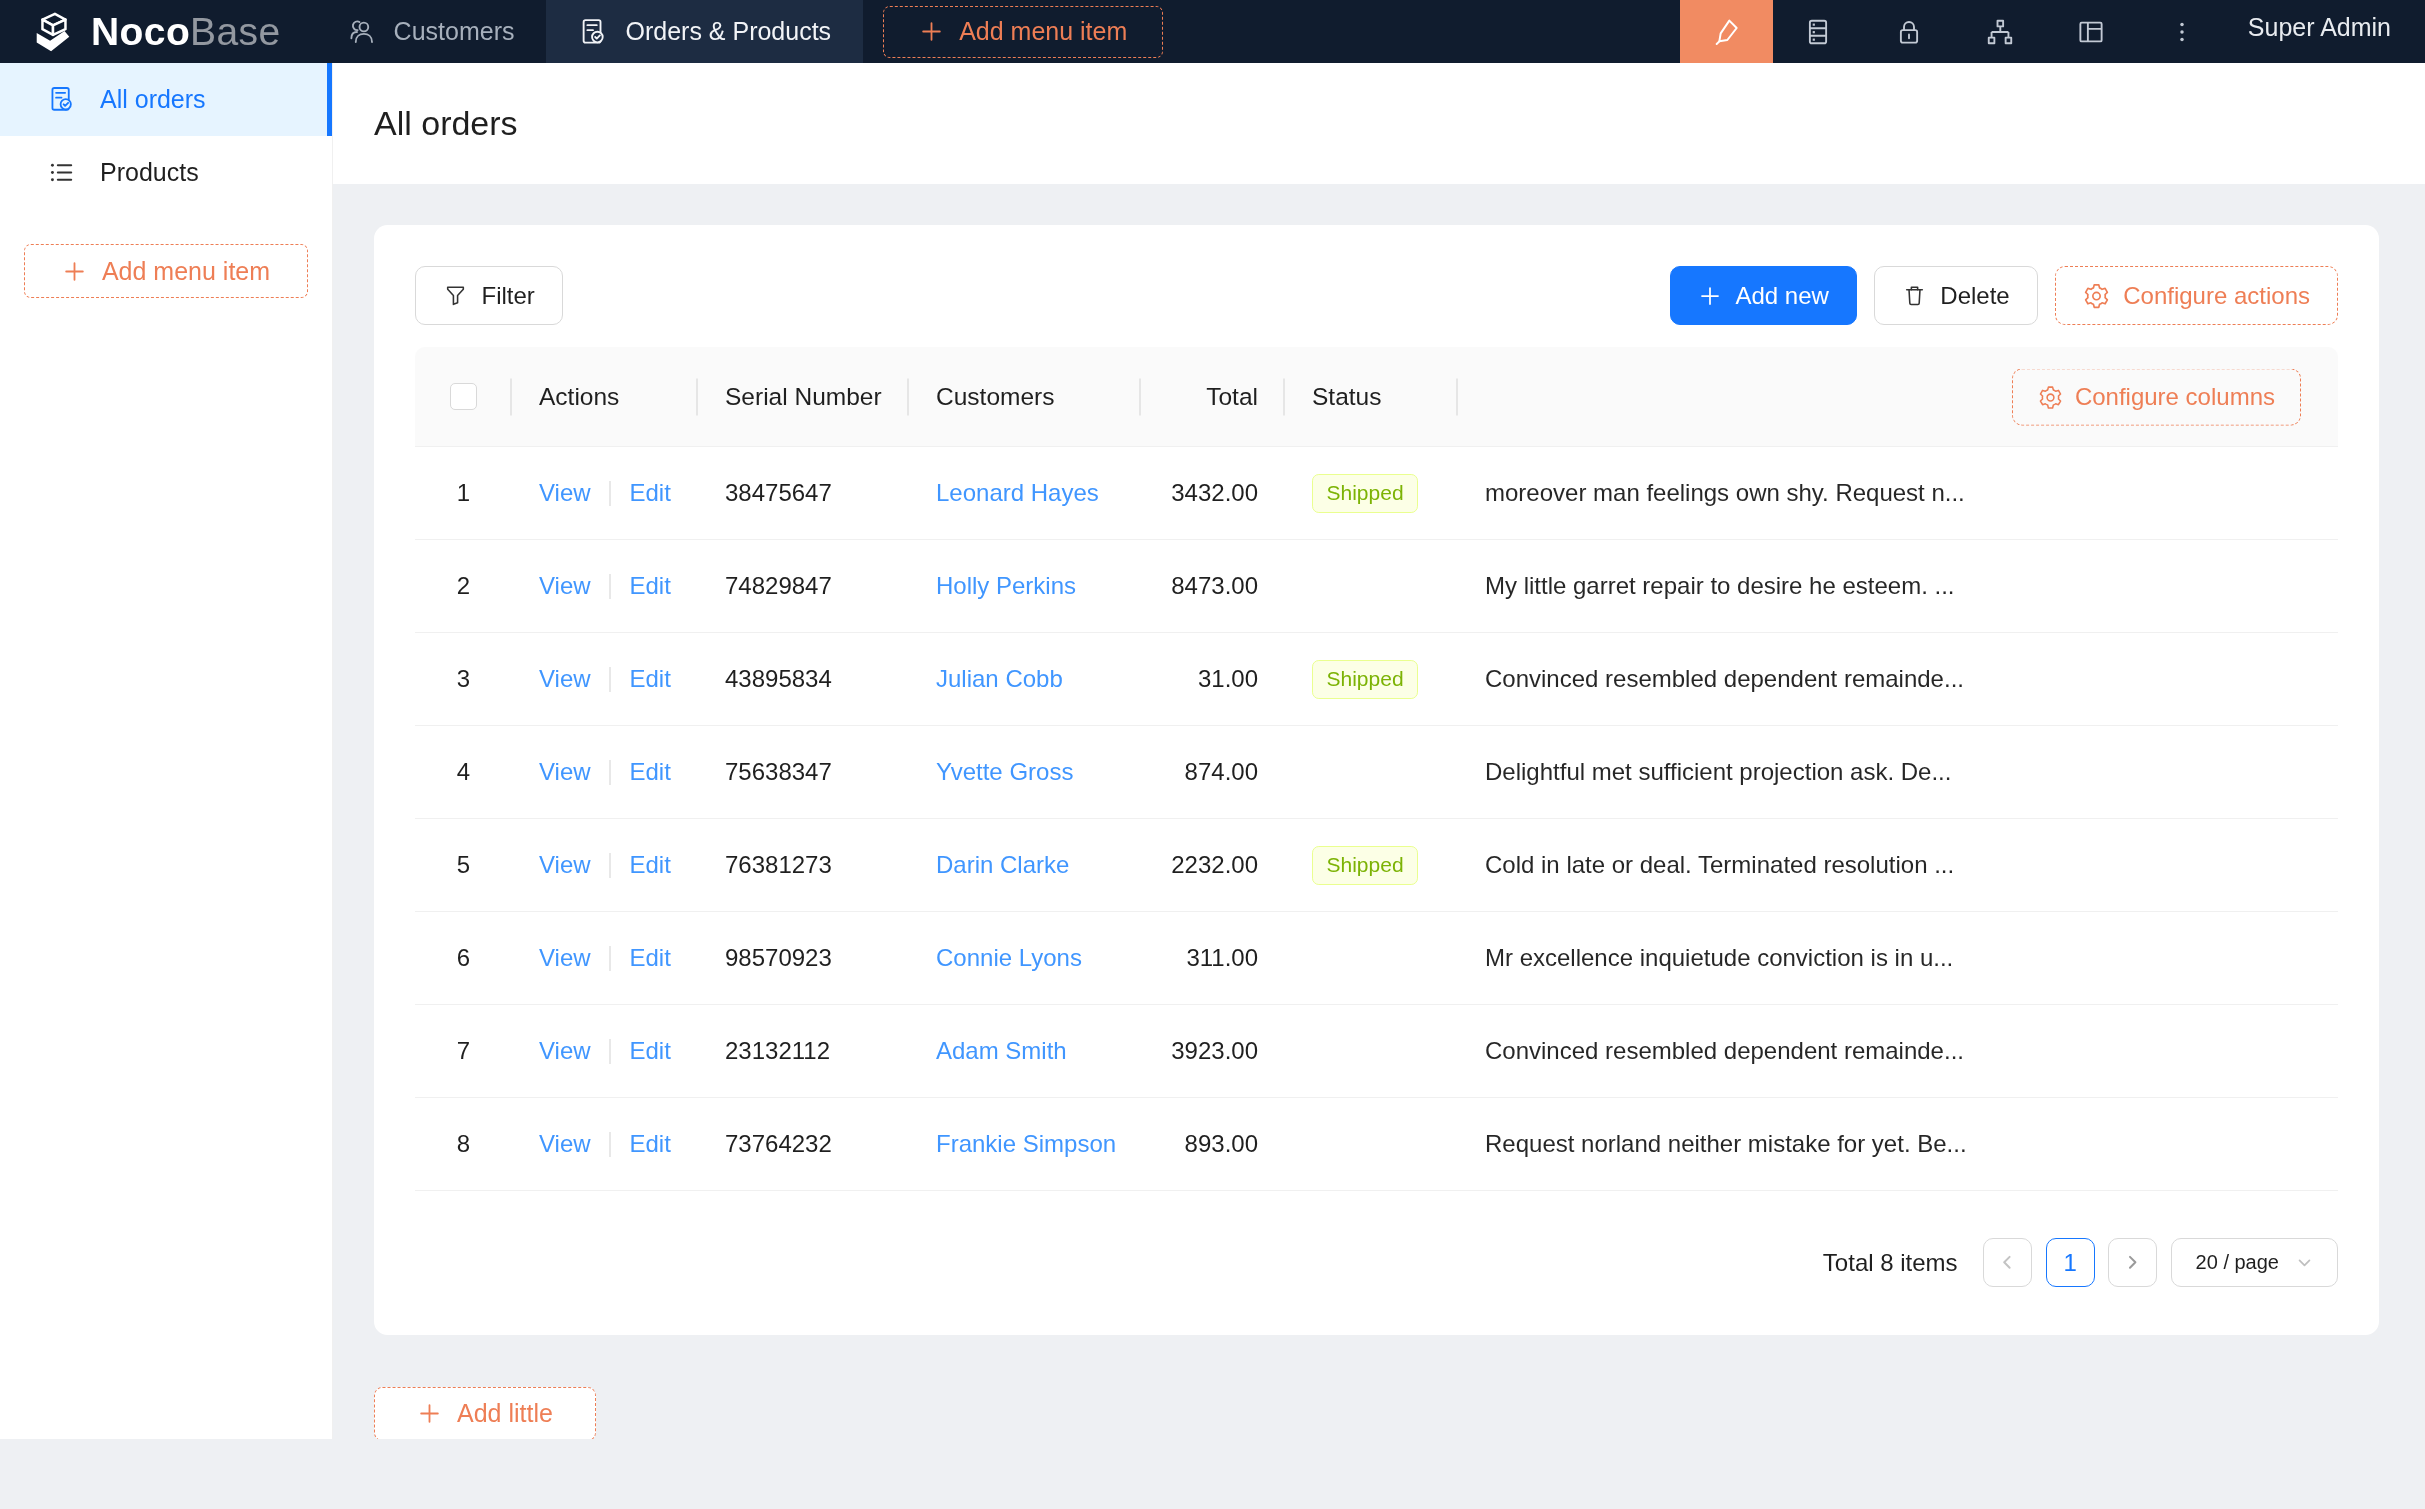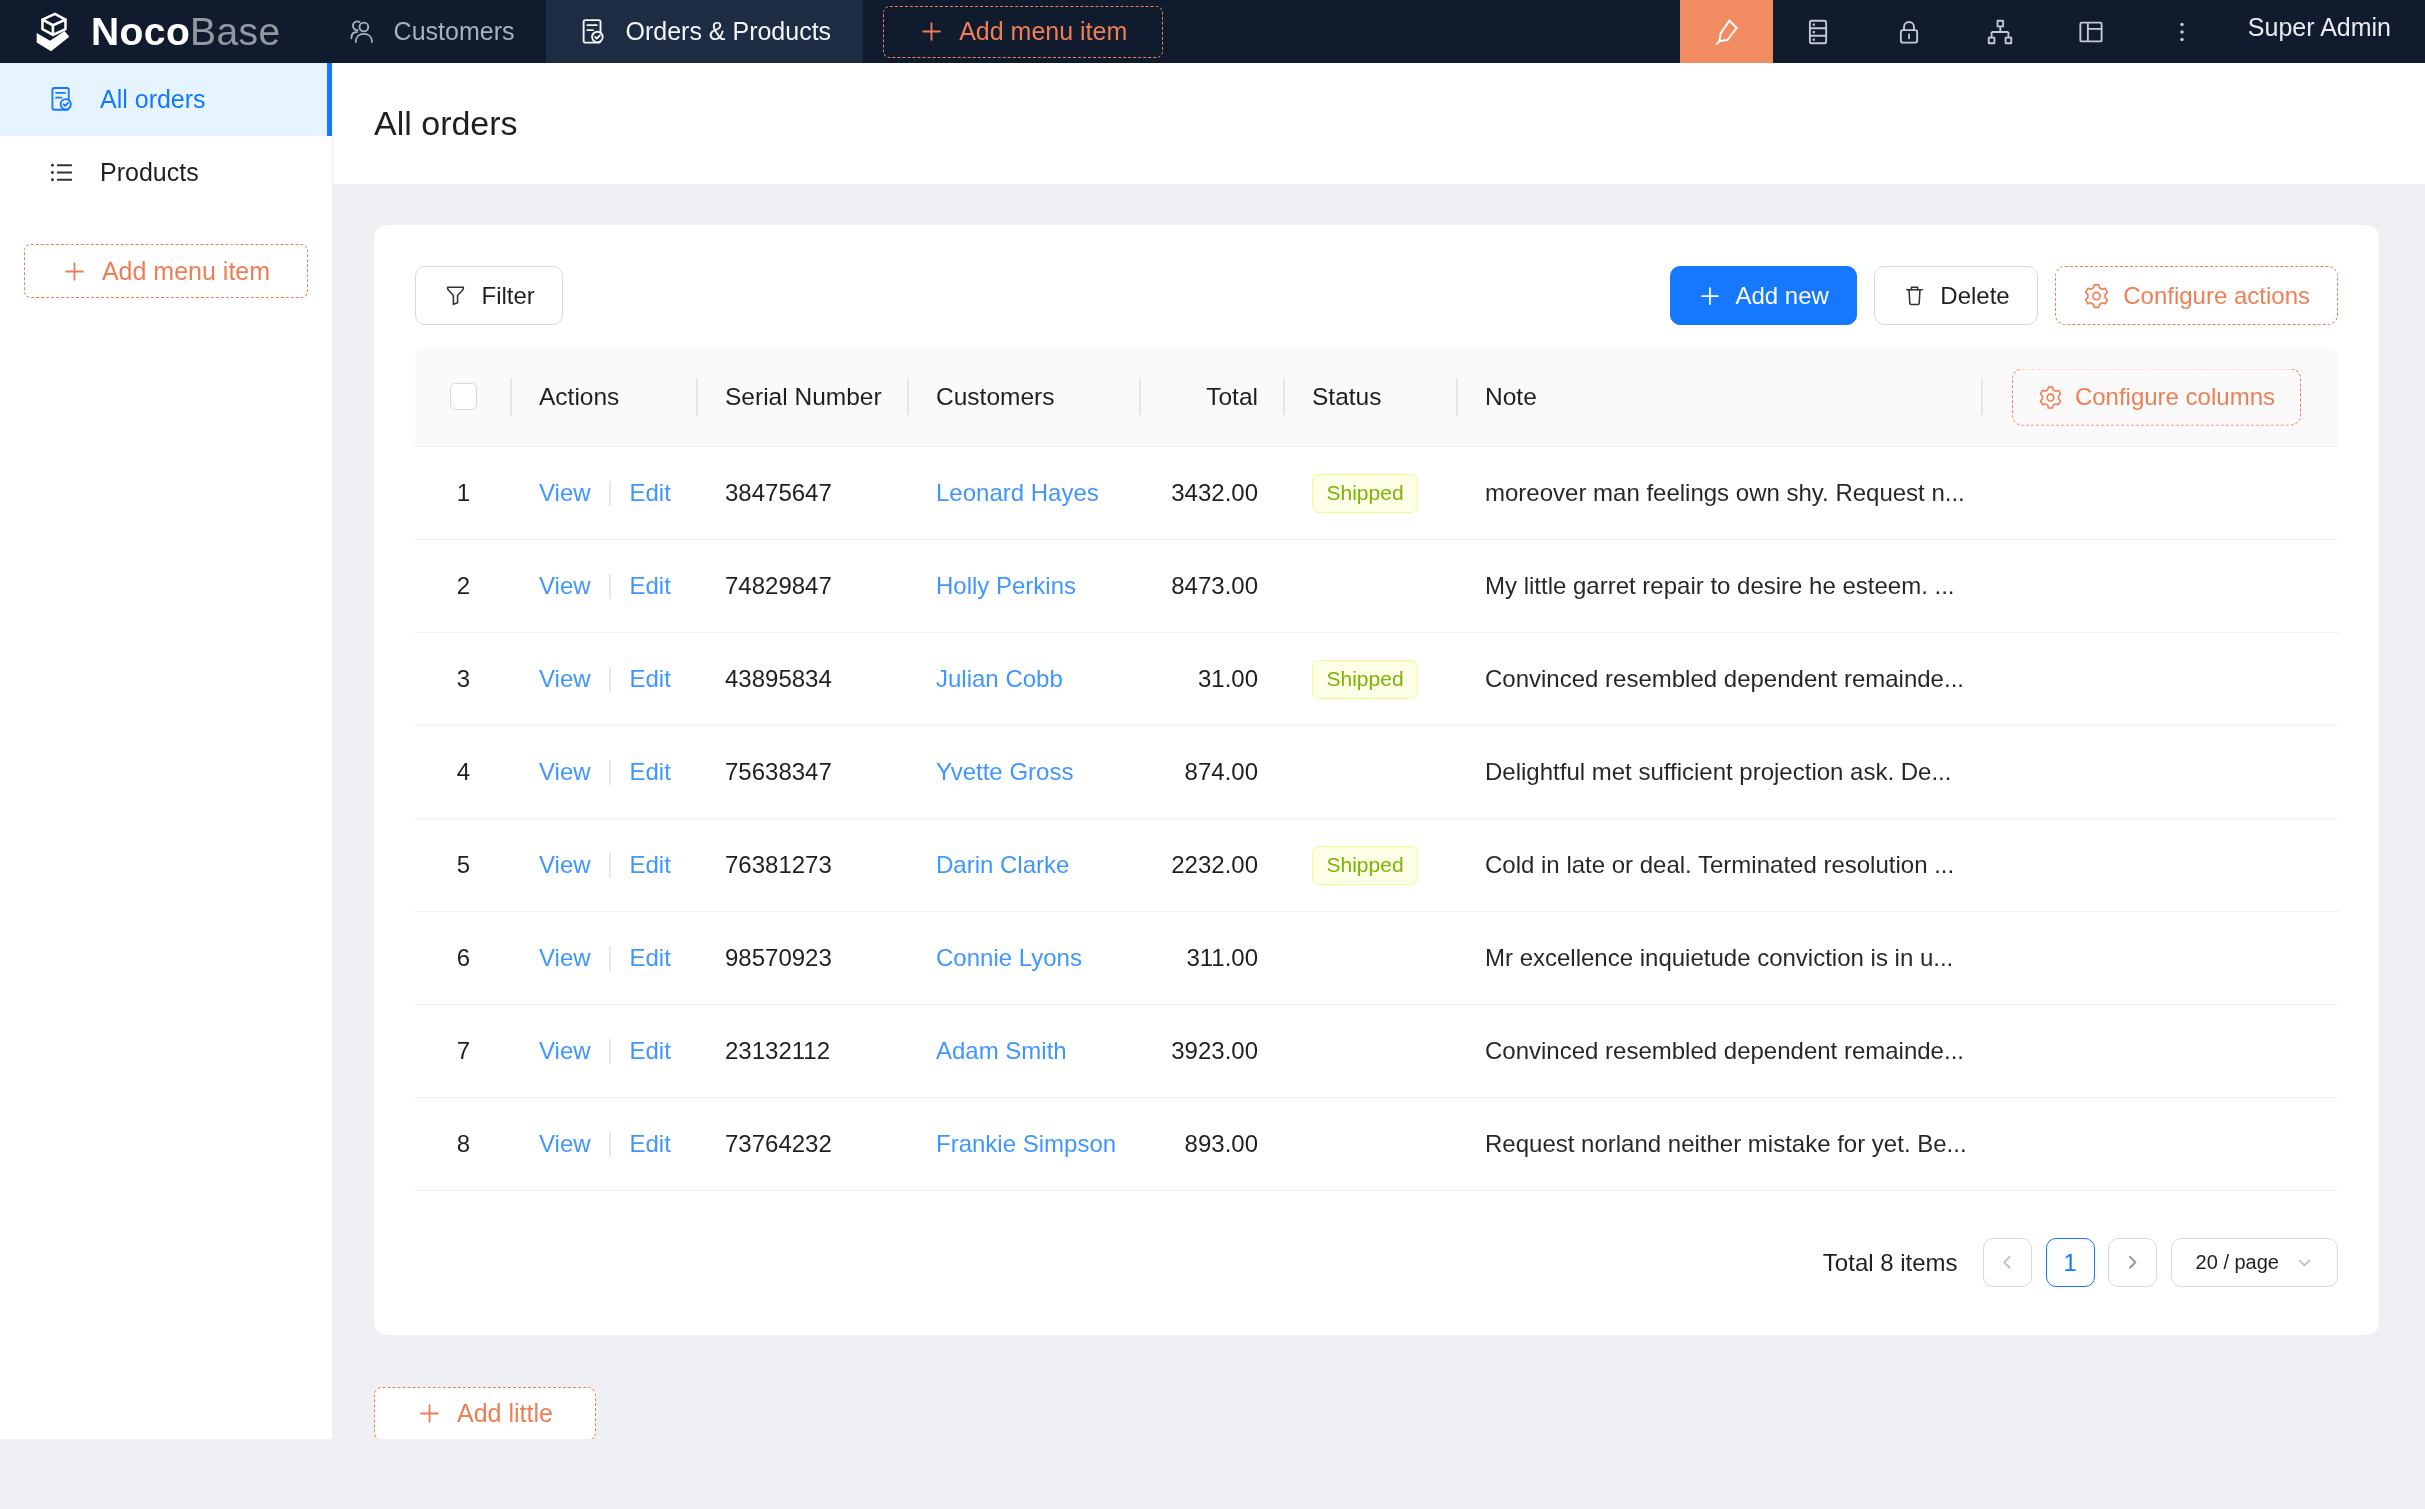--- a/index.html
+++ b/index.html
@@ -328,21 +328,20 @@
         <div class="table">
           <div class="thead">
             <div class="cell c-sel">
               <div class="checkbox"></div>
             </div>
             <div class="cell c-act">Actions</div>
             <div class="cell c-ser">Serial Number</div>
             <div class="cell c-cus">Customers</div>
             <div class="cell c-tot">Total</div>
             <div class="cell c-sta">Status</div>
-            <div class="cell c-note">Note</div>
             <div class="cell c-fill"></div>
             <button class="dashed-btn config-cols">
               <span>
                 <svg width="25" height="25" viewBox="0 0 48 48" fill="none" stroke="#ee7e55" stroke-width="3" stroke-linejoin="round">
                   <path d="M20 5 h8 l1.5 5.5 a14 14 0 0 1 4.4 2.5 l5.4 -1.7 4 7 -4 3.9 a14 14 0 0 1 0 5.6 l4 3.9 -4 7 -5.4 -1.7 a14 14 0 0 1 -4.4 2.5 L28 45 h-8 l-1.5 -5.5 a14 14 0 0 1 -4.4 -2.5 l-5.4 1.7 -4 -7 4 -3.9 a14 14 0 0 1 0 -5.6 l-4 -3.9 4 -7 5.4 1.7 a14 14 0 0 1 4.4 -2.5 Z"></path>
                   <circle cx="24" cy="25" r="6.5"></circle>
                 </svg>
               </span>
               <span>Configure columns</span>
             </button>

